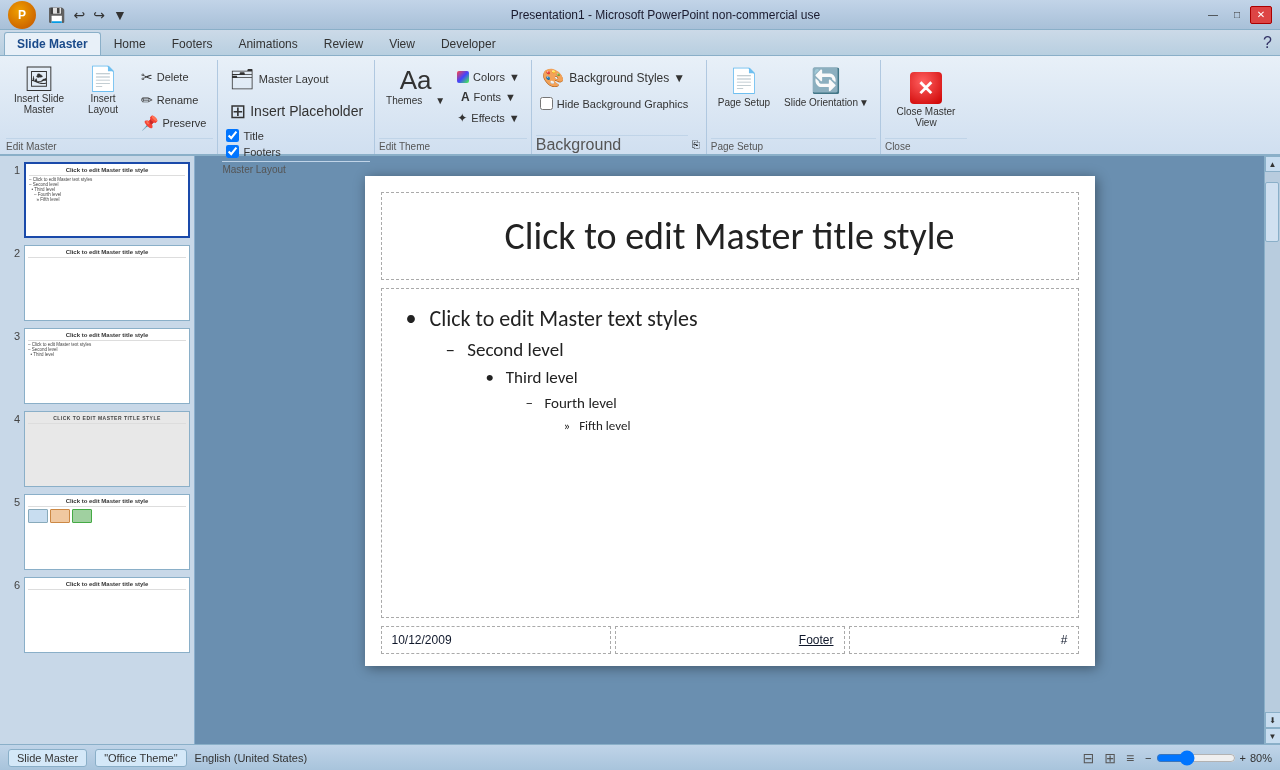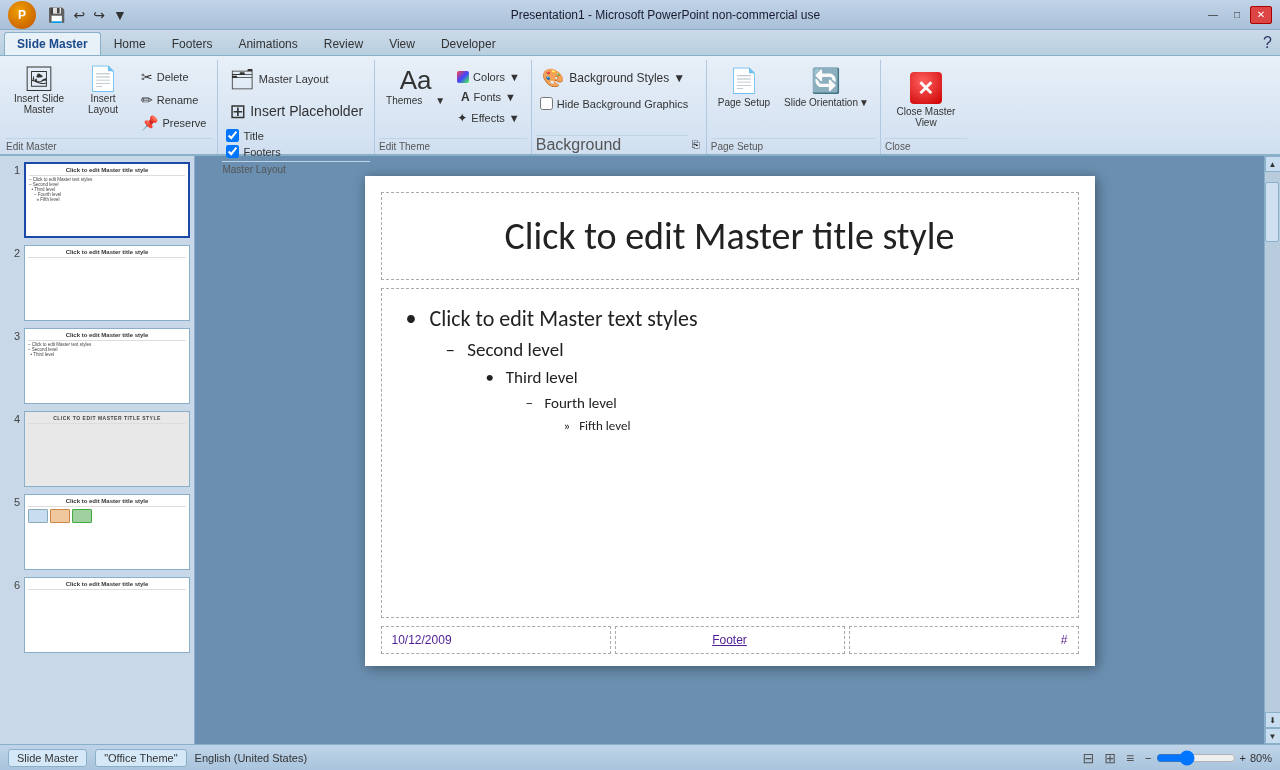--- a/index.html
+++ b/index.html
@@ -250,21 +250,21 @@
       display: flex;
       border-top: none;
       margin: 8px 16px 12px;
       gap: 4px;
     }
     .footer-box {
       border: 1px dashed #aaa;
       flex: 1;
       padding: 6px 10px;
       font-size: 12px;
-      color: #4c1d95;
+      color: #0f172a;
       min-height: 28px;
     }
 
     
     #right-scrollbar {
       width: 16px;
       background: #b0c8e0;
       border-left: 1px solid #8aafc8;
       display: flex;
       flex-direction: column;
@@ -609,21 +609,21 @@
           <span>Fourth level</span>
         </div>
         <div style="font-size:13px;padding-left:158px;margin-top:6px;">
           <span style="margin-right:6px;">»</span>
           <span>Fifth level</span>
         </div>
       </div>
 
       <div class="slide-footer-area">
         <div class="footer-box">10/12/2009</div>
-        <div class="footer-box" style="text-align:center;text-decoration:underline;">Footer</div>
+        <div class="footer-box" style="text-align:right;text-decoration:underline;">Footer</div>
         <div class="footer-box" style="text-align:right;">#</div>
       </div>
     </div>
   </div>
 
   <div id="right-scrollbar">
     <div class="scroll-arrow">▲</div>
     <div class="scroll-track">
       <div class="scroll-thumb"></div>
     </div>

